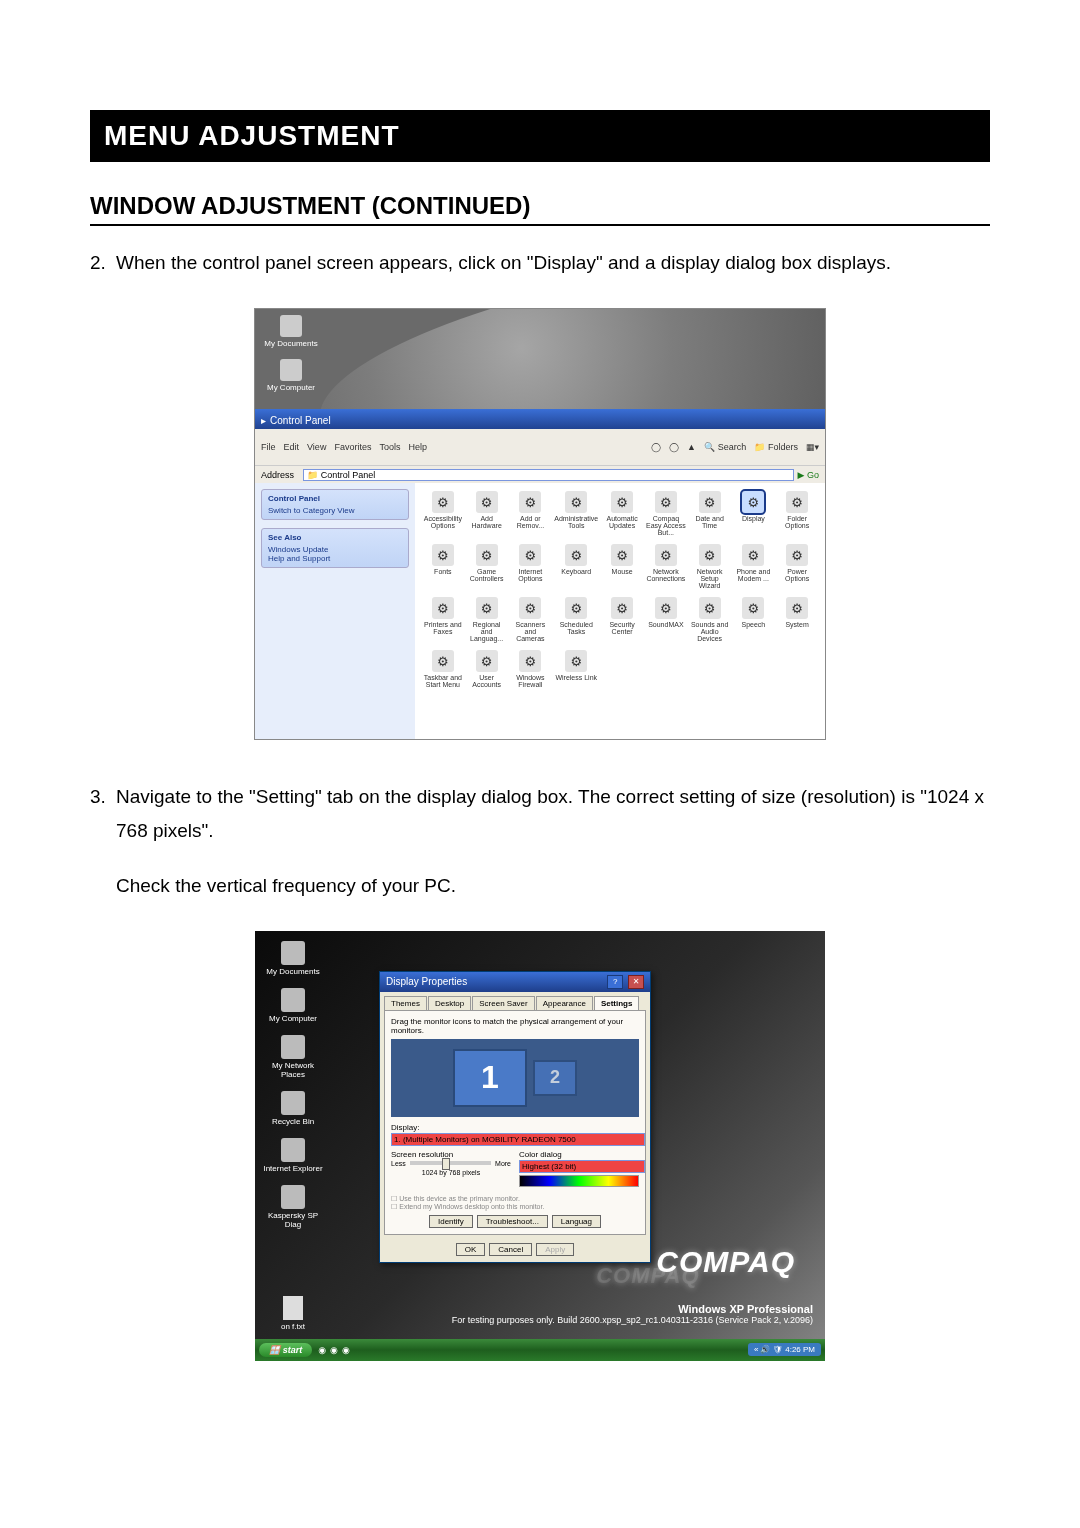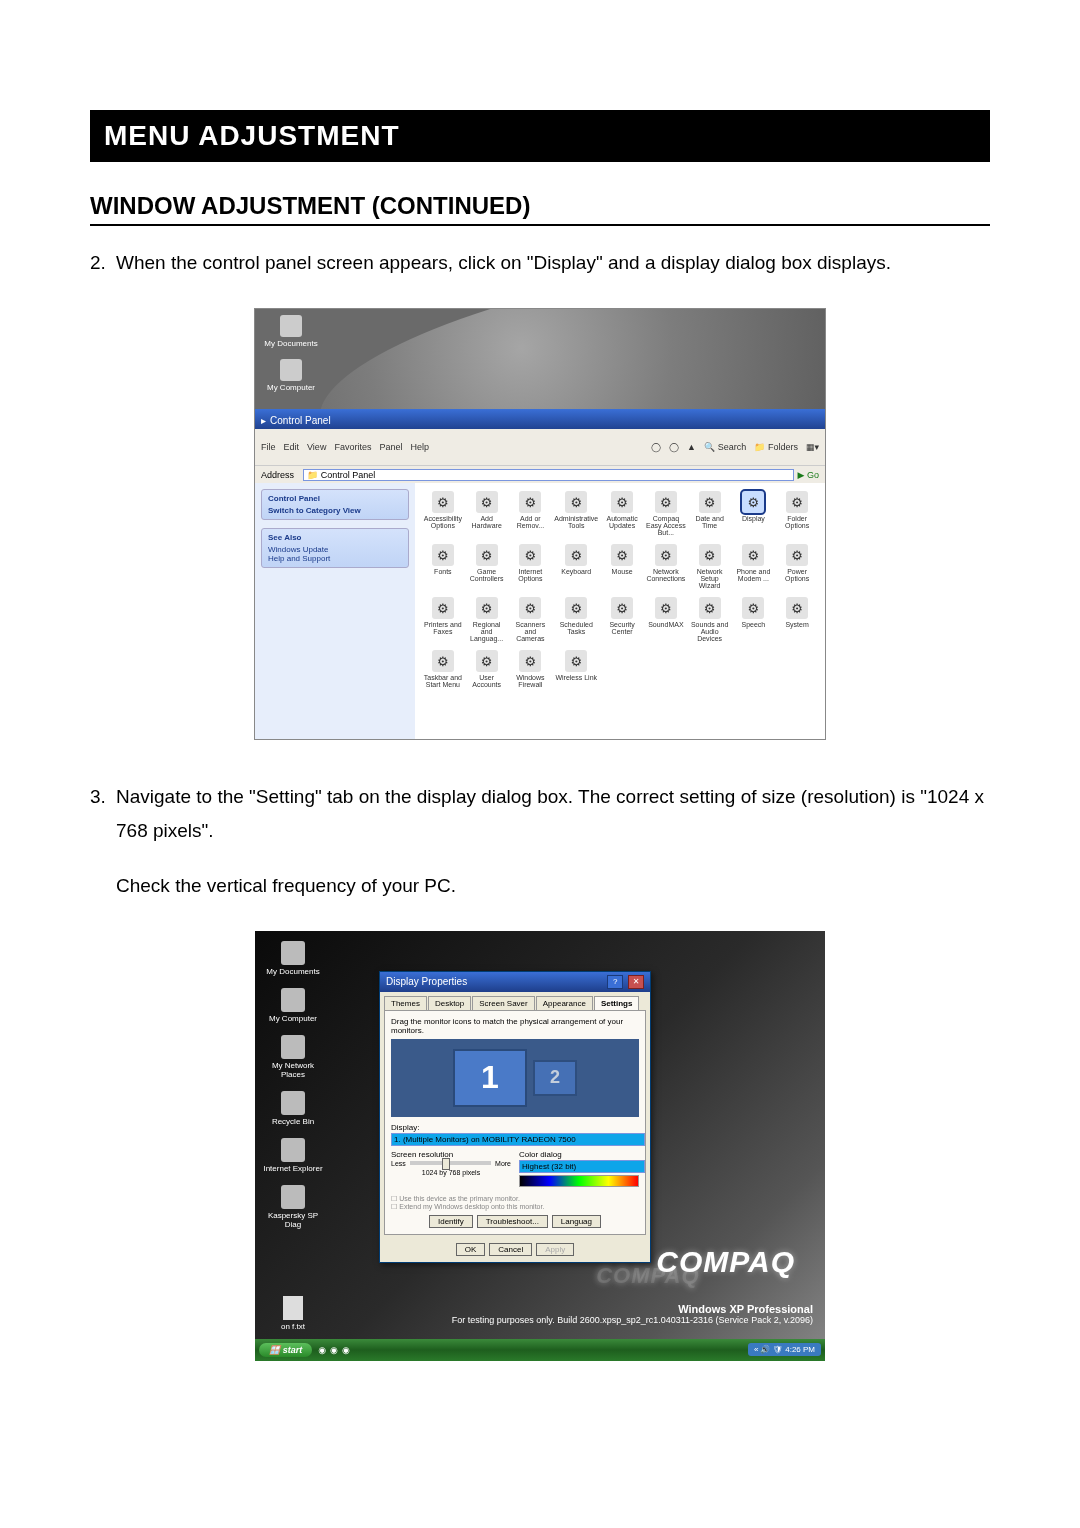--- a/index.html
+++ b/index.html
@@ -278,21 +278,21 @@
   .mon.m2 { width: 40px; height: 32px; font-size: 18px; opacity: .7; }
   .field-row {
     font-size: 8px;
     margin-bottom: 4px;
   }
   .field-row label { display: block; margin-bottom: 1px; }
   .field-row select, .field-row .fakebox {
     width: 100%;
     font-size: 8px;
     border: 1px solid #7a96df;
-    background: #0ea5e9;
+    background: #ef4444;
     padding: 1px 2px;
   }
   .two-col {
     display: flex;
     gap: 8px;
   }
   .two-col > div { flex: 1; }
   .slider-row {
     display: flex;
     align-items: center;
@@ -421,40 +421,40 @@
       </div>
       <div class="cp-titlebar">
         <span style="margin-right:4px;">▸</span>
         <span>Control Panel</span>
       </div>
       <div class="cp-toolbar">
         <span>File</span>
           <span>Edit</span>
           <span>View</span>
         <span>Favorites</span>
-          <span>Panel</span>
+          <span>Tools</span>
           <span>Help</span>
         <span style="margin-left:auto"></span>
         <span>◯</span>
         <span>◯</span>
         <span>▲</span>
         <span>🔍 <span>Search</span></span>
         <span>📁 <span>Folders</span></span>
         <span>▦▾</span>
       </div>
       <div class="cp-address">
         <span style="margin-right:9px;">Address</span>
         <span style="flex:1;background:#fff;border:1px solid #7a96df;padding:0 3px;">📁 <span>Control Panel</span></span>
         <span style="margin-left:4px;color:#1a7a1a;">▶ Go</span>
       </div>
       <div class="cp-body">
         <div class="cp-sidebar">
           <div class="cp-panel">
             <div class="hdr">Control Panel</div>
-            <div style="color:#1a3a8a;font-weight:bold;">Switch to Category View</div>
+            <div style="color:#1a3a8a;">Switch to Category View</div>
           </div>
           <div class="cp-panel">
             <div class="hdr">See Also</div>
             <div style="color:#1a3a8a;">Windows Update</div>
             <div style="color:#1a3a8a;">Help and Support</div>
           </div>
         </div>
         <div class="cp-icons" id="cp-icons-grid">
             <div class="cp-icon">
               <div class="glyph">⚙</div>

